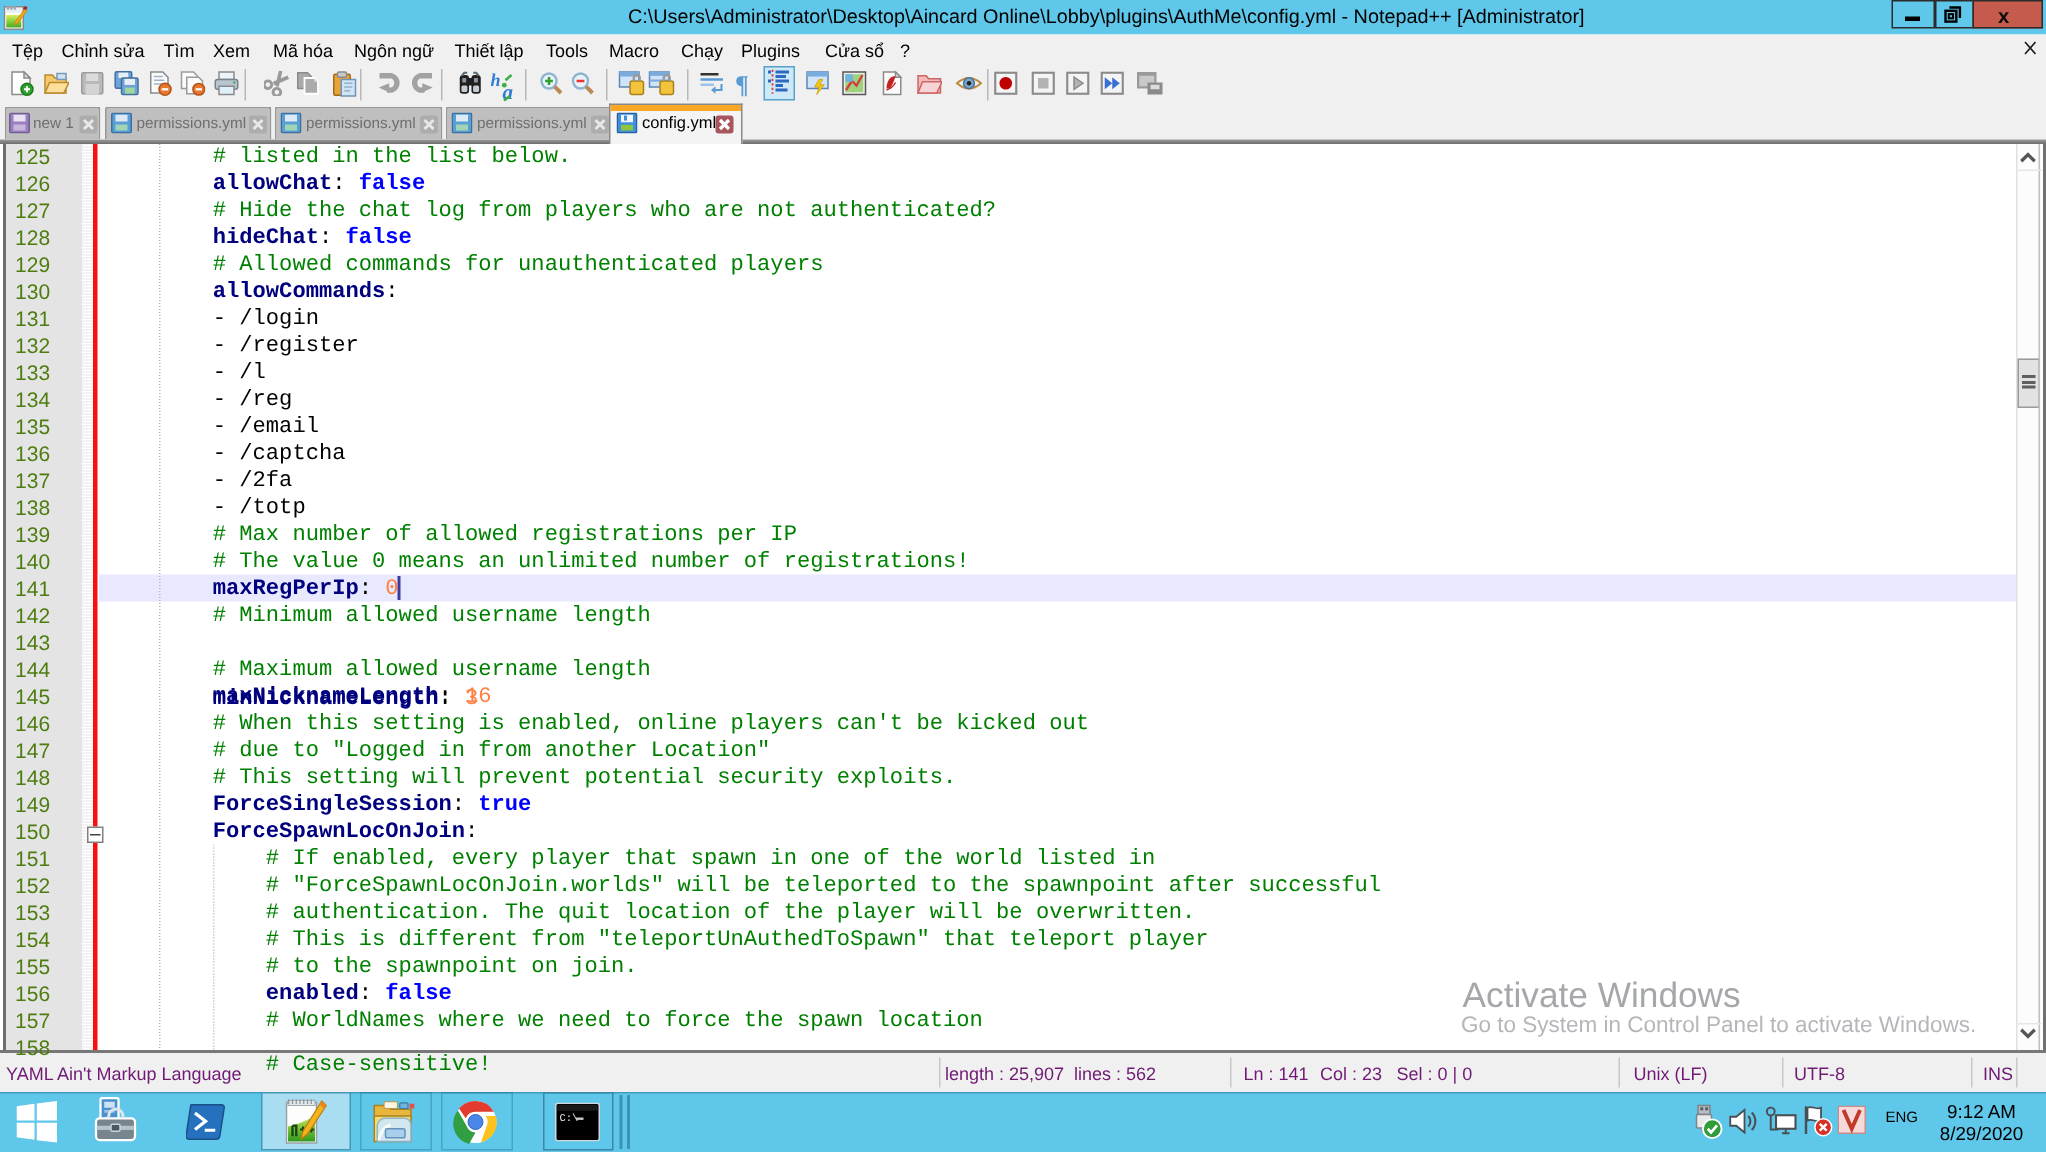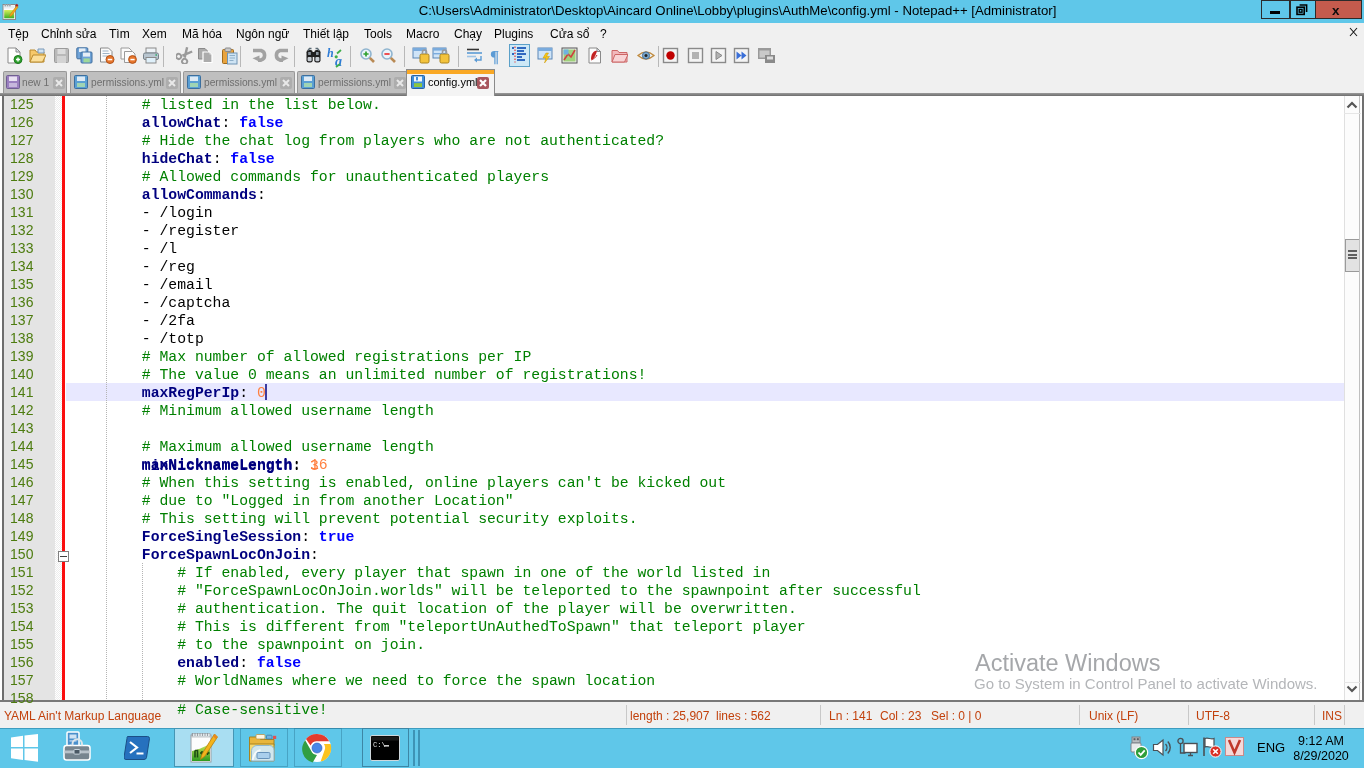--- a/index.html
+++ b/index.html
@@ -431,21 +431,21 @@
 </svg>
 <svg class="abs" style="left:1345px;top:683px;" width="14" height="12" viewBox="0 0 14 12">
   <path d="M2.5 3.5 L7 8 L11.5 3.5" fill="none" stroke="#565656" stroke-width="2.2"></path>
 </svg>
 <div class="abs" style="left:1348px;top:250px;width:9px;height:2px;background:#5f5f5f;"></div>
 <div class="abs" style="left:1348px;top:253.5px;width:9px;height:2px;background:#5f5f5f;"></div>
 <div class="abs" style="left:1348px;top:257px;width:9px;height:2px;background:#5f5f5f;"></div>
 <div class="abs" style="left:1344px;top:113px;width:17px;height:1px;background:#e6e6e6;"></div>
 <div class="abs" style="left:1344px;top:682px;width:17px;height:1px;background:#e6e6e6;"></div>
 
-<div class="abs" id="sbtext" style="top:702px;left:0;width:1364px;height:26px;font-size:12px;color:#c2410c;">
+<div class="abs" id="sbtext" style="top:702px;left:0;width:1364px;height:26px;font-size:12px;color:#701a75;">
   <div class="abs" style="left:4px;top:7px;">YAML Ain't Markup Language</div>
   <div class="abs" style="left:630px;top:7px;">length : 25,907</div>
   <div class="abs" style="left:716px;top:7px;">lines : 562</div>
   <div class="abs" style="left:829px;top:7px;">Ln : 141</div>
   <div class="abs" style="left:880px;top:7px;">Col : 23</div>
   <div class="abs" style="left:931px;top:7px;">Sel : 0 | 0</div>
   <div class="abs" style="left:1089px;top:7px;">Unix (LF)</div>
   <div class="abs" style="left:1196px;top:7px;">UTF-8</div>
   <div class="abs" style="left:1322px;top:7px;">INS</div>
   <div class="abs" style="left:626px;top:3px;width:1px;height:20px;background:#c8c8c8;"></div>
@@ -560,16 +560,16 @@
   <path d="M3 1.5 V20" stroke="#4a4f54" stroke-width="1.6"></path>
   <path d="M4 2.5 c3-1.5 6 1.5 9 0 V11 c-3 1.5-6-1.5-9 0 Z" fill="#fff" stroke="#4a4f54" stroke-width="1.2"></path>
   <circle cx="14.5" cy="15.5" r="5.6" fill="#d93025" stroke="#fff" stroke-width="1"></circle>
   <path d="M12.2 13.2 l4.6 4.6 M16.8 13.2 l-4.6 4.6" stroke="#fff" stroke-width="1.6"></path>
 </svg>
 
 <svg class="abs" style="left:1225px;top:9px;" width="19" height="19" viewBox="0 0 19 19">
   <rect x="0.5" y="0.5" width="18" height="18" fill="#f6d9d9" stroke="#c98a8a"></rect>
   <path d="M4 3 L9.5 15.5 L15 3" fill="none" stroke="#c0392b" stroke-width="2.6"></path>
 </svg>
-<div class="abs" style="left:1257px;top:12px;font-size:13px;color:#000;">ENG</div>
+<div class="abs" style="left:1257px;top:12px;font-size:10px;color:#000;">ENG</div>
 <div class="abs" style="left:1290px;top:6px;width:62px;text-align:center;font-size:12.5px;color:#000;">9:12 AM</div>
 <div class="abs" style="left:1290px;top:21px;width:62px;text-align:center;font-size:12.5px;color:#000;">8/29/2020</div>
 </div>
 
 </body></html>

